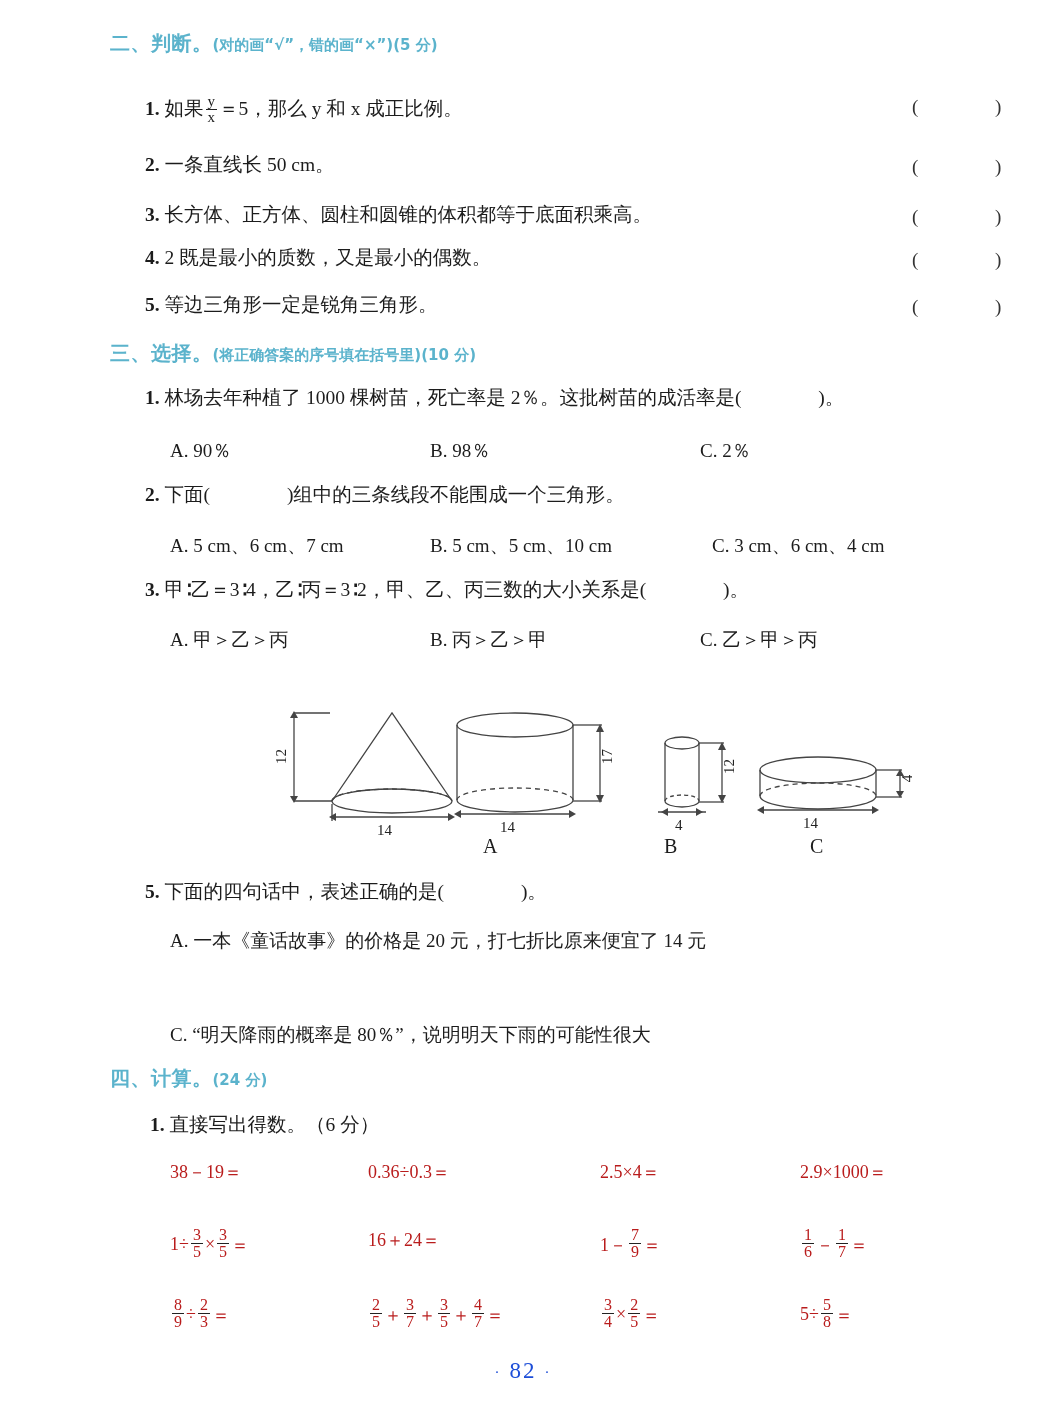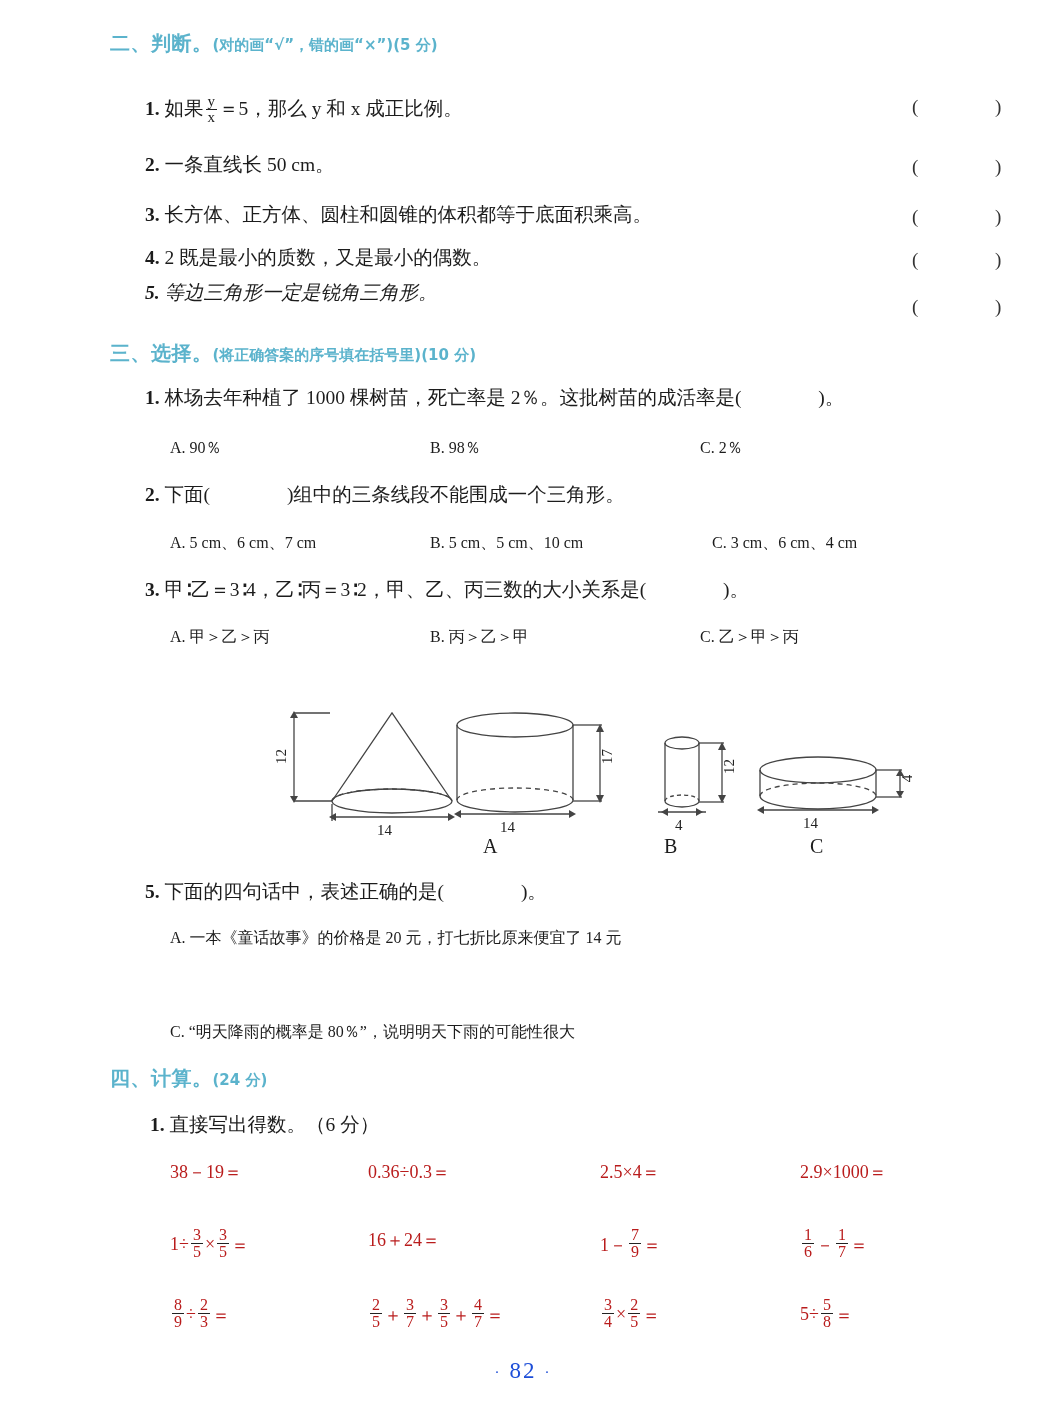--- a/index.html
+++ b/index.html
@@ -27,21 +27,21 @@
   .sec-head .paren{font-size:15px;font-weight:600;letter-spacing:0;}
 
   
   .q{
     position:absolute;
     font-size:19.5px;
     white-space:nowrap;
     line-height:1;
   }
   .qn{font-weight:700;font-family:"Liberation Serif",serif;}
-  .opt{position:absolute;font-size:16px;white-space:nowrap;text-align:right;}
+  .opt{position:absolute;font-size:19px;white-space:nowrap;text-align:right;}
   .brk{position:absolute;font-size:19px;color:#333;}
 
   
   .frac{
     display:inline-flex;
     flex-direction:column;
     align-items:center;
     vertical-align:middle;
     font-size:15px;
     line-height:1.02;
@@ -116,21 +116,21 @@
   <div class="q" style="left:145px;top:205px;">
     <span class="qn">3.</span>
     <span>长方体、正方体、圆柱和圆锥的体积都等于底面积乘高。</span>
   </div>
 
   <div class="q" style="left:145px;top:248px;">
     <span class="qn">4.</span>
     <span>2 既是最小的质数，又是最小的偶数。</span>
   </div>
 
-  <div class="q" style="left:145px;top:283px;font-style:italic;">
+  <div class="q" style="left:145px;top:295px;">
     <span class="qn">5.</span>
     <span>等边三角形一定是锐角三角形。</span>
   </div>
 
   <div class="brk" style="left:912px;top:96px;">(</div>
   <div class="brk" style="left:995px;top:96px;">)</div>
   <div class="brk" style="left:912px;top:156px;">(</div>
   <div class="brk" style="left:995px;top:156px;">)</div>
   <div class="brk" style="left:912px;top:206px;">(</div>
   <div class="brk" style="left:995px;top:206px;">)</div>

